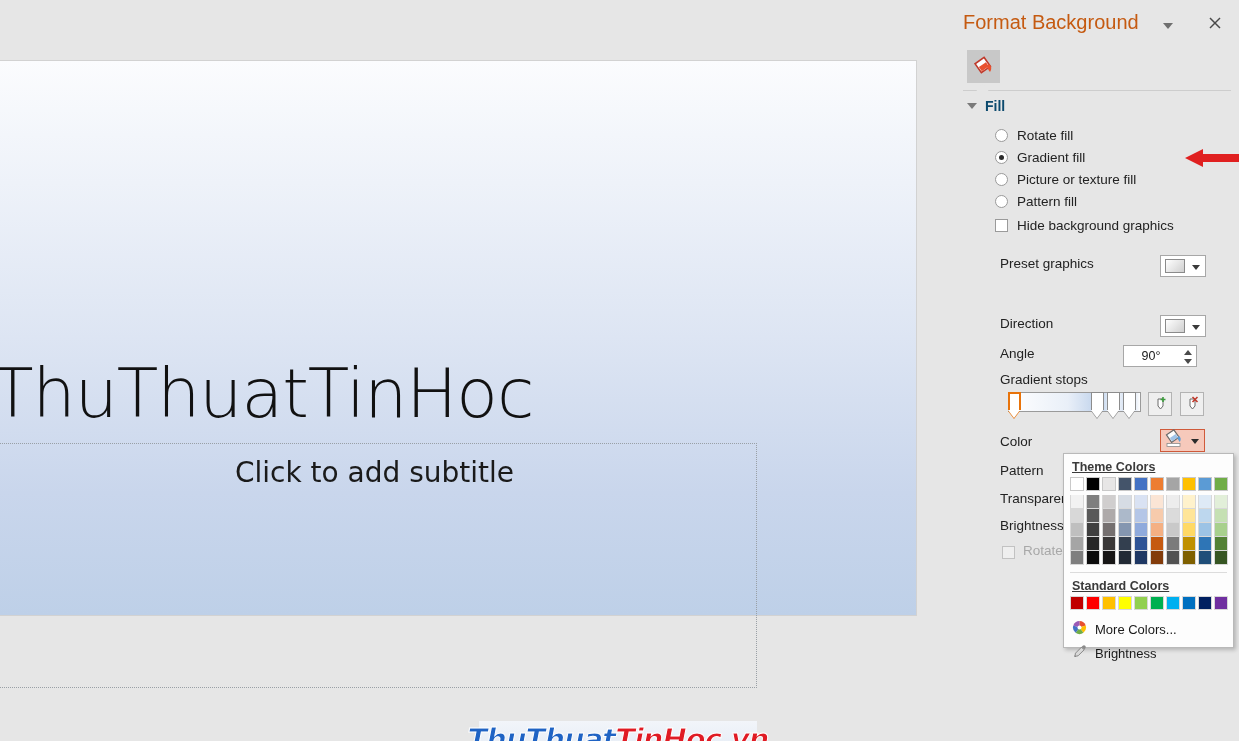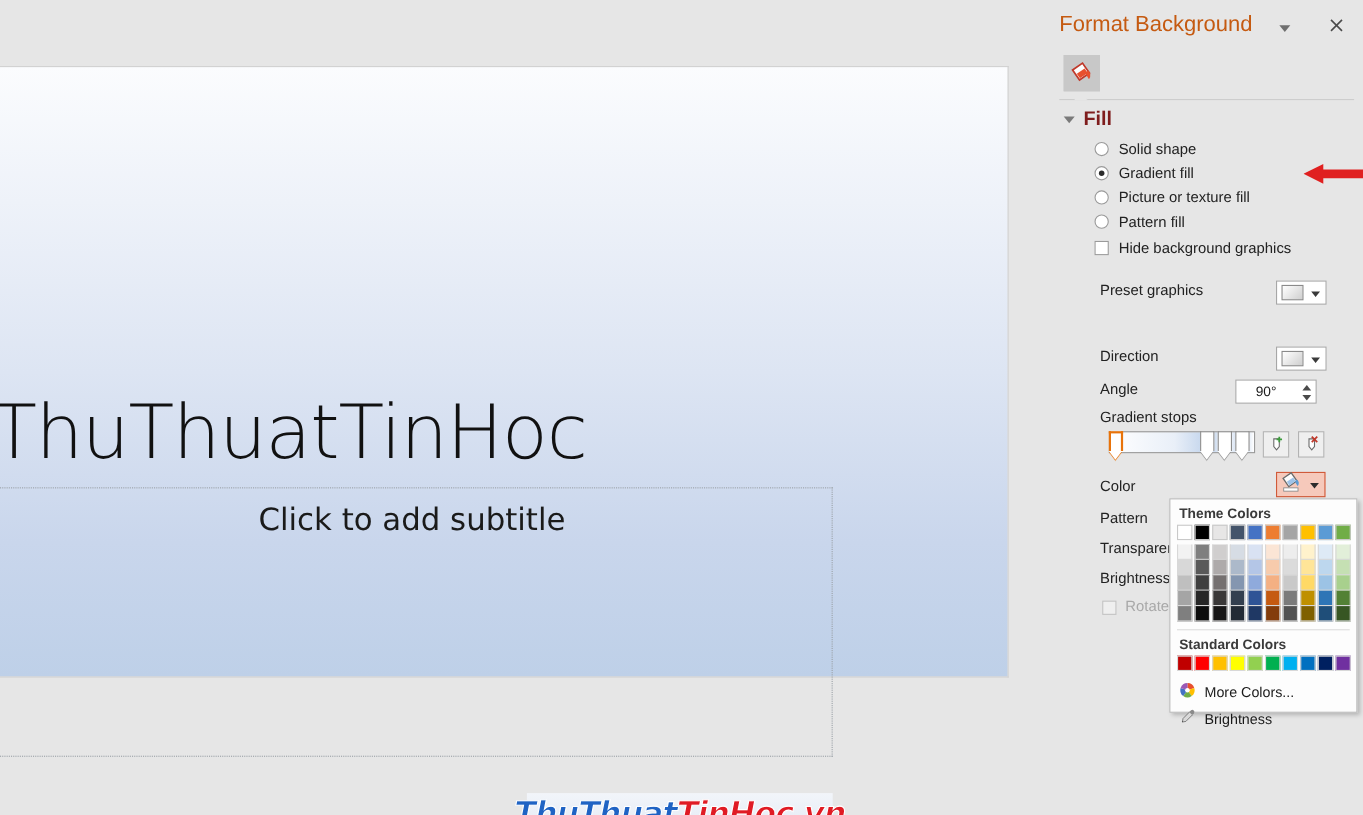--- a/index.html
+++ b/index.html
@@ -78,21 +78,21 @@
   .tab-notch {
     position:absolute; left:21px; top:34px; width:13px; height:7px;
     background:#e6e6e6; border-left:1px solid #cdcdcd; border-right:1px solid #cdcdcd;
     clip-path:polygon(50% 0, 100% 100%, 0 100%);
   }
   .section-head {
     position:absolute; left:12px; top:98px; display:flex; align-items:center; gap:8px;
     cursor:pointer;
   }
   .sec-tri { width:0;height:0;border-left:5px solid transparent;border-right:5px solid transparent;border-top:6px solid #7a7a7a; }
-  .sec-label { font-size:18px; color:#7f1d1d; font-weight:bold; }
+  .sec-label { font-size:14px; color:#0c4a6e; font-weight:bold; }
 
   .radio-row { position:absolute; left:40px; display:flex; align-items:center; gap:9px; cursor:pointer; }
   .radio {
     width:13px; height:13px; border-radius:50%;
     border:1px solid #9a9a9a; background:#fff; position:relative; flex:0 0 auto;
   }
   .radio.on::after {
     content:""; position:absolute; left:3px; top:3px; width:5px; height:5px;
     border-radius:50%; background:#2b2b2b;
   }
@@ -166,21 +166,21 @@
     position:absolute; right:5px; top:9px; width:0;height:0;
     border-left:4px solid transparent;border-right:4px solid transparent;border-top:5px solid #2b2b2b;
   }
 
   
   .color-menu {
     position:absolute; left:1063px; top:453px; width:171px; height:195px;
     background:#fdfdfd; border:1px solid #b9b9b9;
     box-shadow:2px 2px 4px rgba(0,0,0,0.22);
   }
-  .cm-head { font-size:12.5px; font-weight:bold; color:#3a3a3a; padding:6px 0 3px 8px; }
+  .cm-head { font-size:12.5px; font-weight:bold; color:#3a3a3a; padding:6px 0 3px 8px;text-decoration:underline; }
   .cm-grid { margin:0 0 0 6px; display:flex; gap:2px; }
   .cm-col { display:flex; flex-direction:column; }
   .cm-cell { width:14px; height:14px; border:1px solid #d8d8d8; cursor:pointer; }
   .cm-col .cm-cell + .cm-cell { border-top:none; }
   .cm-top { margin-bottom:4px; border:1px solid #c9c9c9 !important; }
   .cm-sep { height:1px; background:#dcdcdc; margin:7px 6px 0 6px; }
   .std-row { margin:0 0 0 6px; display:flex; gap:2px; }
   .std-cell { width:14px; height:14px; border:1px solid #d8d8d8; cursor:pointer; }
   .cm-item {
     display:flex; align-items:center; gap:8px; padding:3px 0 3px 8px; cursor:pointer;
@@ -245,21 +245,21 @@
       <div class="tab-notch"></div>
     </div>
 
     <div class="section-head">
       <span class="sec-tri"></span>
       <span class="sec-label">Fill</span>
     </div>
 
     <div class="radio-row" style="top:128px">
       <span class="radio"></span>
-      <span class="opt-label">Solid shape</span>
+      <span class="opt-label">Rotate fill</span>
     </div>
     <div class="radio-row" style="top:150px">
       <span class="radio on"></span>
       <span class="opt-label">Gradient fill</span>
     </div>
     <div class="radio-row" style="top:172px">
       <span class="radio"></span>
       <span class="opt-label">Picture or texture fill</span>
     </div>
     <div class="radio-row" style="top:194px">

